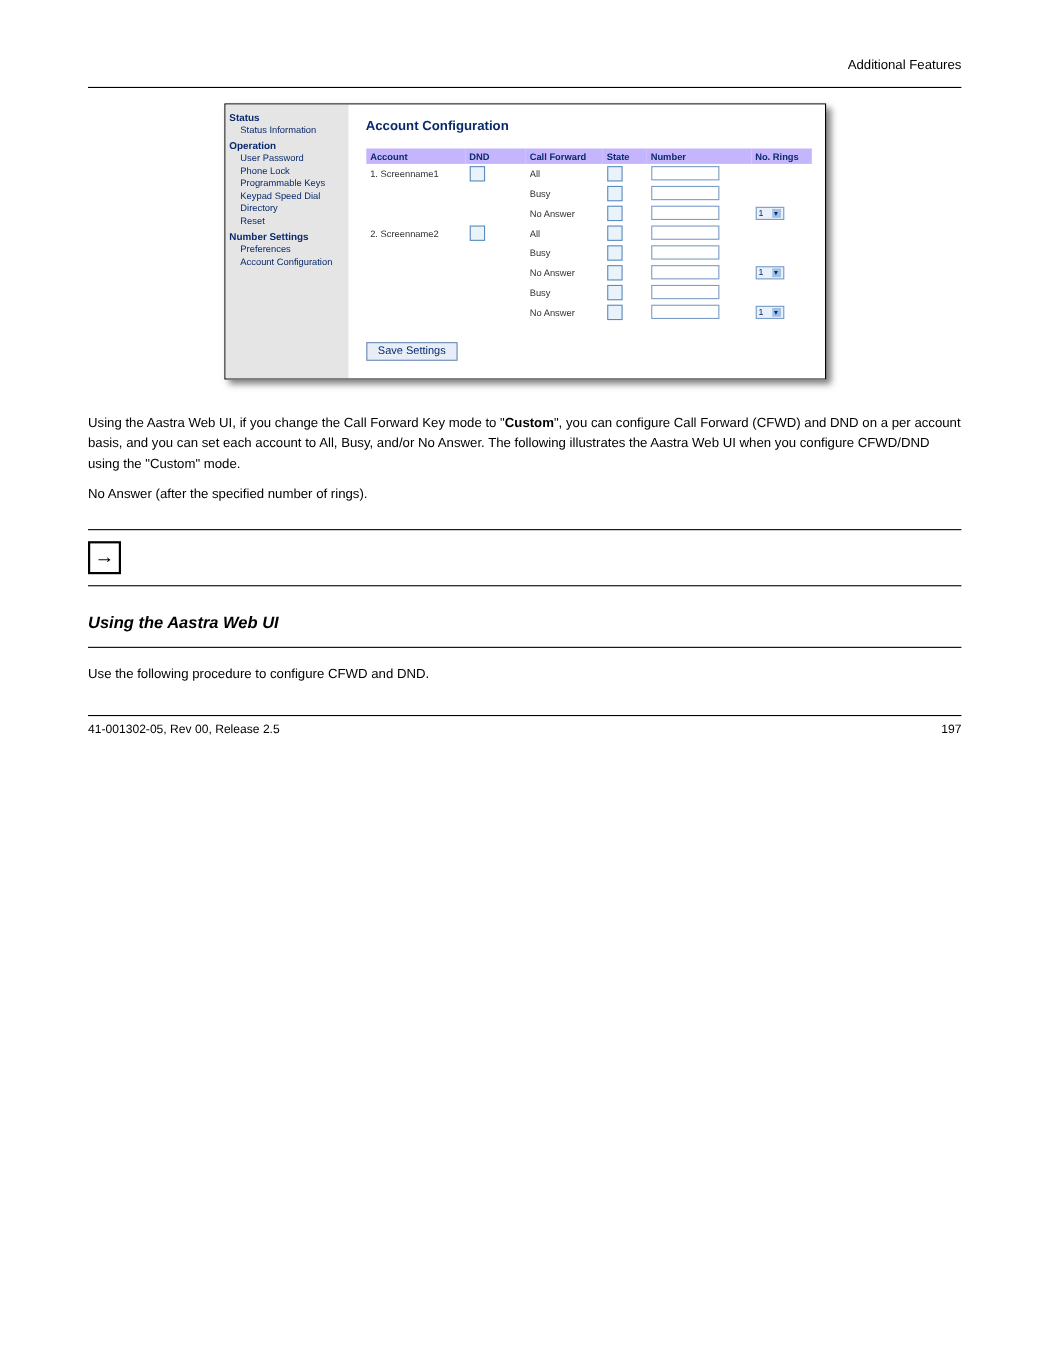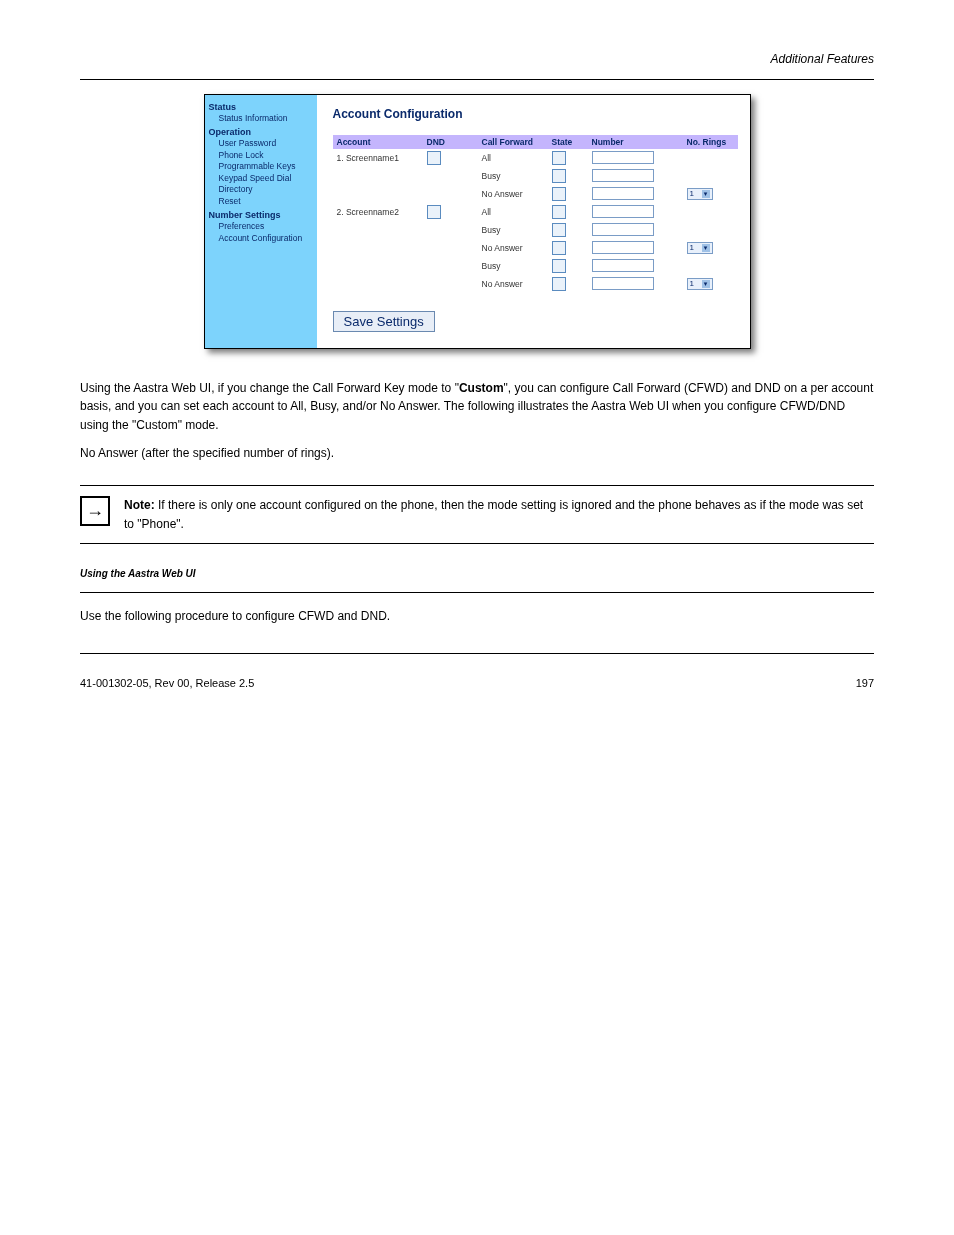--- a/index.html
+++ b/index.html
@@ -1,48 +1,48 @@
 <!DOCTYPE html>
 <html><head>
 <meta charset="utf-8">
 <style>
   html,body{margin:0;padding:0;background:#fff;font-family:Arial,Helvetica,sans-serif;color:#000}
   .page{width:954px;margin:0 auto;padding:40px 80px 60px 80px;box-sizing:border-box}
   .doc-text{font-size:12px;line-height:1.55;margin:10px 0}
-  .section-title{font-size:10px;font-weight:bold;font-style:italic;margin-top:22px}
+  .section-title{font-size:15px;font-weight:bold;font-style:italic;margin-top:22px}
   .hairline{border:none;border-top:1px solid #000;margin:8px 0 14px 0}
   .note-box{border-top:1px solid #000;border-bottom:1px solid #000;padding:10px 0;margin:22px 0;display:flex;align-items:flex-start}
   .note-icon{width:26px;height:26px;border:2px solid #000;display:flex;align-items:center;justify-content:center;font-size:18px;font-weight:bold;margin-right:14px;flex:none}
   .note-text{font-size:12px;line-height:1.55}
-  .footer{display:flex;justify-content:space-between;border-top:1px solid #000;padding-top:23px;margin-top:28px;font-size:11px}
+  .footer{display:flex;justify-content:space-between;border-top:1px solid #000;padding-top:6px;margin-top:28px;font-size:11px}
   .footer-right{font-weight:normal}
   
   .shot-wrap{width:545px;margin:0 auto 30px auto;box-shadow:4px 4px 6px rgba(0,0,0,0.5);border:1px solid #000;overflow:hidden}
   .shot{display:flex;font-size:9px}
-  .sidebar{width:112px;background:#7dd3fc;padding:4px 4px 60px 4px;box-sizing:border-box;line-height:1.35}
+  .sidebar{width:112px;background:#e5e5e5;padding:4px 4px 60px 4px;box-sizing:border-box;line-height:1.35}
   .side-head{color:#0a2a6b;font-weight:bold;font-size:9px;margin-top:2px}
   .side-item{color:#0a2a6b;font-size:8.5px;margin-left:10px}
   .content{flex:1;background:#fff;padding:10px 12px 16px 16px;box-sizing:border-box}
   .content h2{color:#0a2a6b;font-weight:bold;font-size:12px;margin:2px 0 14px 0}
   table.cfg{width:100%;border-collapse:collapse;font-size:9px;color:#0a2a6b}
   table.cfg th{background:#c4b5fd;text-align:left;font-weight:bold;padding:2px 4px;font-size:8.5px}
   table.cfg td{padding:2px 4px;font-size:8.5px;color:#333}
   .account-cell{color:#333;white-space:nowrap}
   .chk{width:12px;height:12px;border:1px solid #5a8bbf;background:#eaf2fa;display:inline-block;vertical-align:middle}
   .numfield{width:60px;height:11px;border:1px solid #7a9cc6;background:#fff;display:inline-block;vertical-align:middle}
   .tiny-select{width:26px;height:12px;border:1px solid #7a9cc6;background:#e8f0fb;display:inline-flex;align-items:center;justify-content:space-between;font-size:8px;color:#0a2a6b;padding:0 2px;box-sizing:border-box}
   .tiny-select .caret{width:8px;height:8px;background:#9fc1e6;display:inline-flex;align-items:center;justify-content:center;font-size:7px;color:#0a2a6b}
-  .save-btn{margin-top:18px;border:1px solid #6a89b0;background:#e8eef7;color:#0a2a6b;font-size:13px;padding:2px 10px;cursor:pointer}
+  .save-btn{margin-top:18px;border:1px solid #6a89b0;background:#e8eef7;color:#0a2a6b;font-size:10px;padding:2px 10px;cursor:pointer}
   .row-gap td{padding-top:10px}
 </style>
 </head>
 <body>
 <div class="page">
 
-<div class="doc-text" style="text-align:right;font-size:12px;font-style:italic">Additional Features</div>
+<div class="doc-text" style="text-align:right;font-size:12px;">Additional Features</div>
 <hr class="hairline" style="margin-top:2px">
 
 <div class="shot-wrap">
   <div class="shot">
     <div class="sidebar">
       <div class="side-head">Status</div>
       <div class="side-item">Status Information</div>
       <div class="side-head">Operation</div>
       <div class="side-item">User Password</div>
       <div class="side-item">Phone Lock</div>
@@ -158,24 +158,20 @@
 </div>
 
 <p class="doc-text">
   <span>Using the Aastra Web UI, if you change the Call Forward Key mode to "</span><strong>Custom</strong><span>", you can configure Call Forward (CFWD) and DND on a per account basis, and you can set each account to All, Busy, and/or No Answer. The following illustrates the Aastra Web UI when you configure CFWD/DND using the "Custom" mode.</span>
 </p>
 
 <p class="doc-text">No Answer (after the specified number of rings).</p>
 
 <div class="note-box">
   <div class="note-icon">→</div>
-  <div class="note-text">
-    <strong>Note:</strong>
-    <span> </span><span>If there is only one account configured on the phone, then the mode setting is ignored and the phone behaves as if the mode was set to "Phone".</span>
-  </div>
 </div>
 
 <p class="doc-text section-title">Using the Aastra Web UI</p>
 <hr class="hairline">
 <p class="doc-text">Use the following procedure to configure CFWD and DND.</p>
 
 <div class="footer">
   <div>41-001302-05, Rev 00, Release 2.5</div>
   <div class="footer-right">197</div>
 </div>

